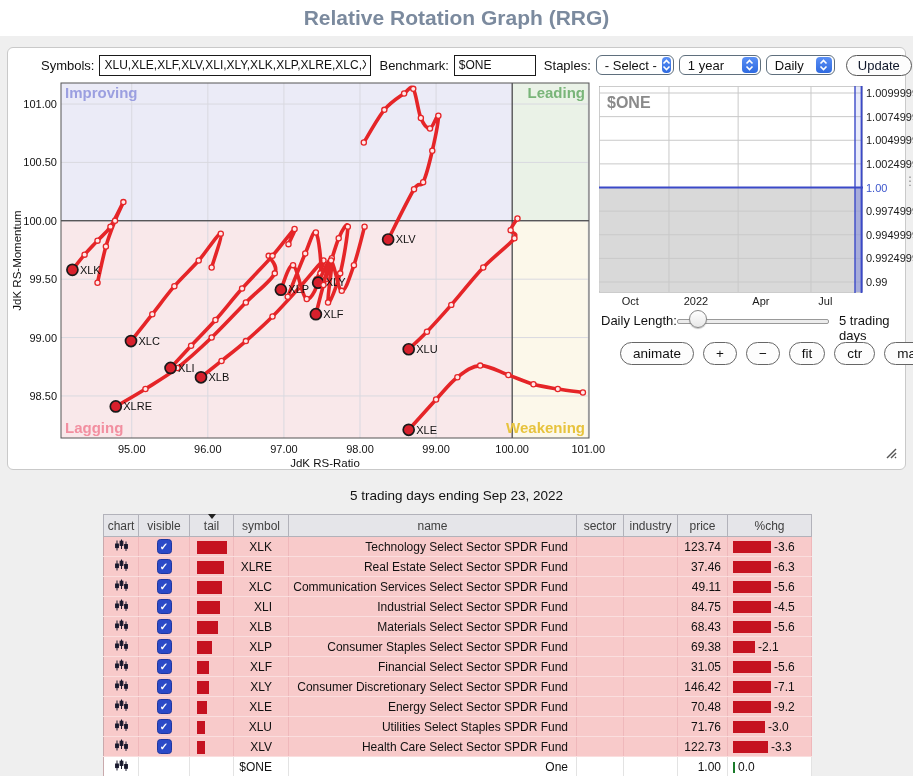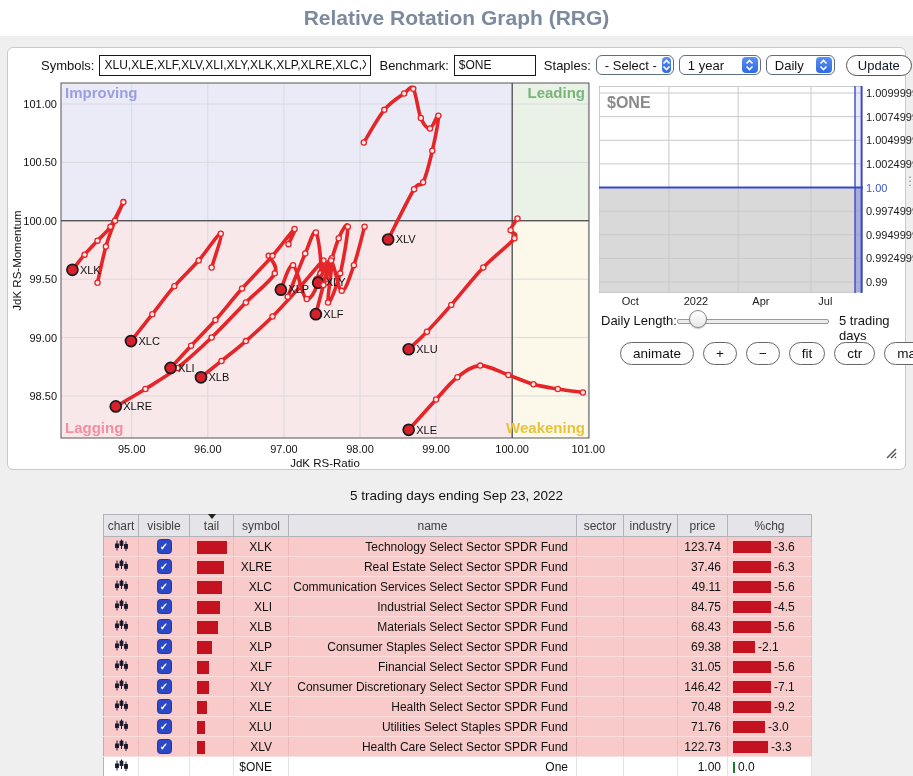--- a/index.html
+++ b/index.html
@@ -541,21 +541,21 @@
               <rect x="6.1" y="2.2" width="2.8" height="4.2"></rect>
               <line x1="12" y1="2.5" x2="12" y2="12"></line>
               <rect x="10.6" y="5.5" width="2.8" height="3.8"></rect>
             </g>
           </svg></td>
     <td class="cell-c">
           <div class="chk">✓</div>
         </td>
     <td style="padding-left:7px"><span class="tail-swatch" style="width:10px"></span></td>
     <td class="sym-cell">XLE</td>
-    <td class="name-cell">Health Select Sector SPDR Fund</td>
+    <td class="name-cell">Energy Select Sector SPDR Fund</td>
     <td></td>
     <td></td>
     <td class="price-cell">70.48</td>
     <td style="padding-left:5px"><span class="chg-bar" style="width:38px"></span>-9.2</td>
   </tr>
       <tr>
     <td class="cell-c"><svg width="15" height="13" viewBox="0 0 15 13">
             <g stroke="#1a1a2e" stroke-width="1" fill="#1a1a2e">
               <line x1="3" y1="1.5" x2="3" y2="11.5"></line>
               <rect x="1.6" y="5" width="2.8" height="3.6"></rect>

